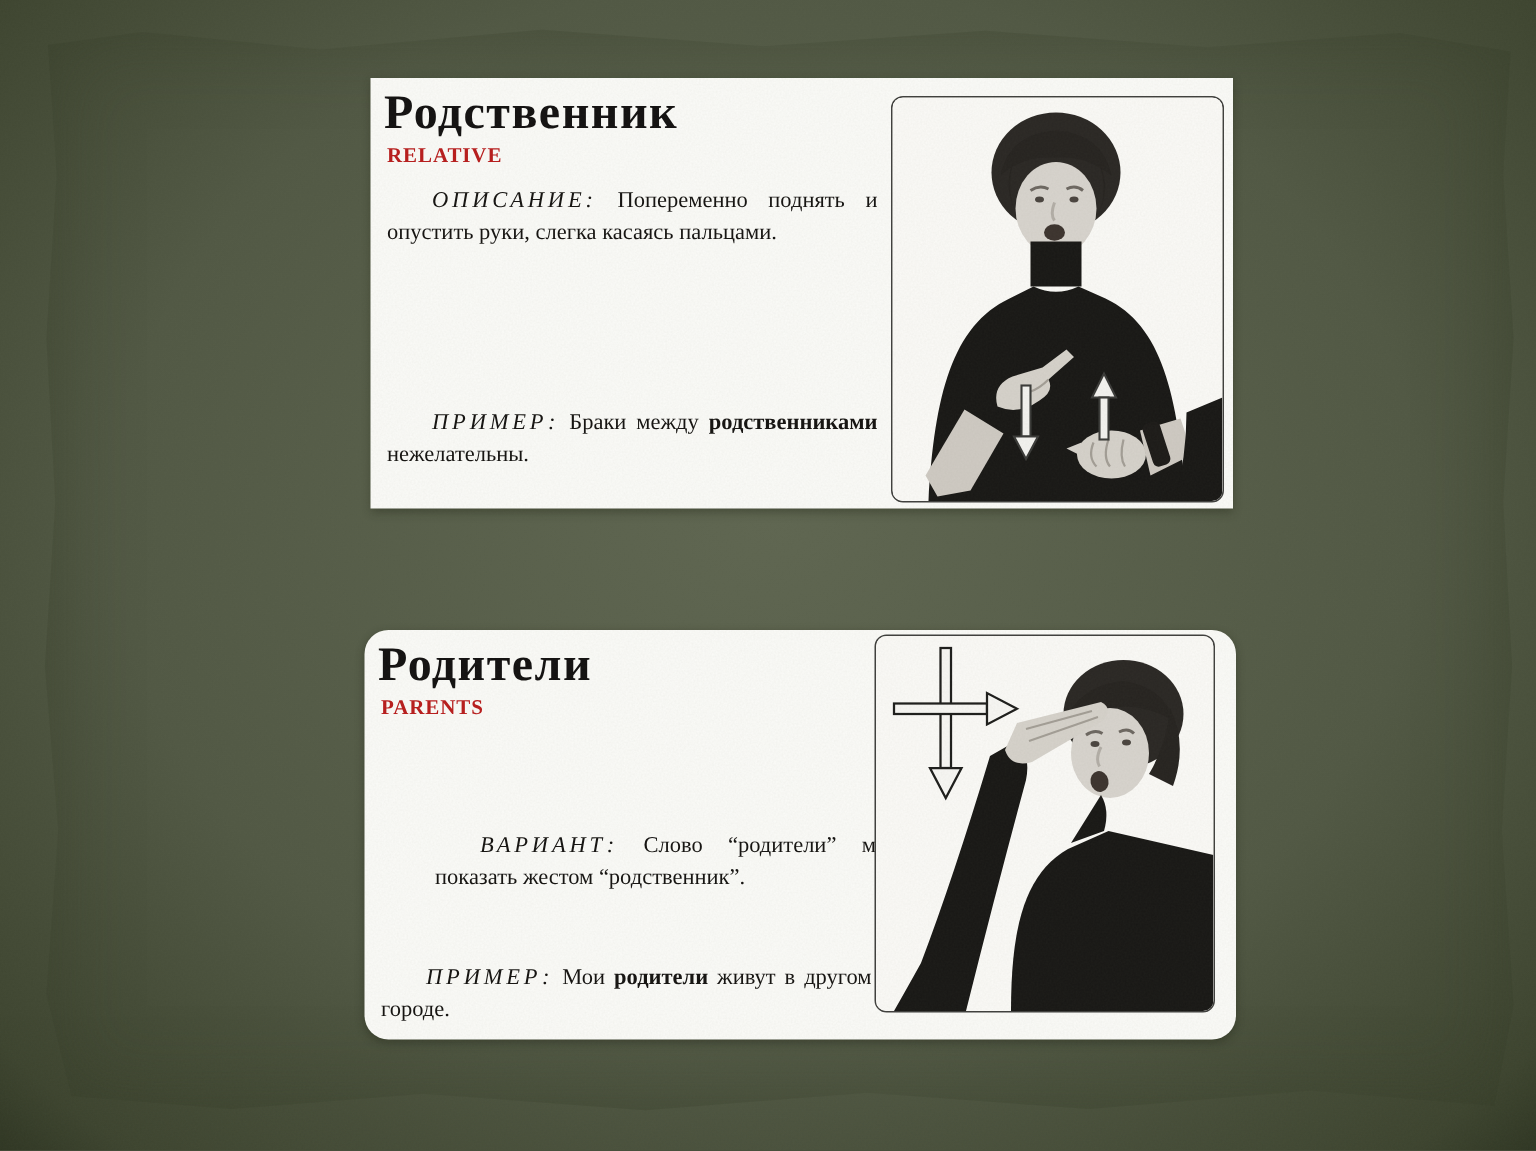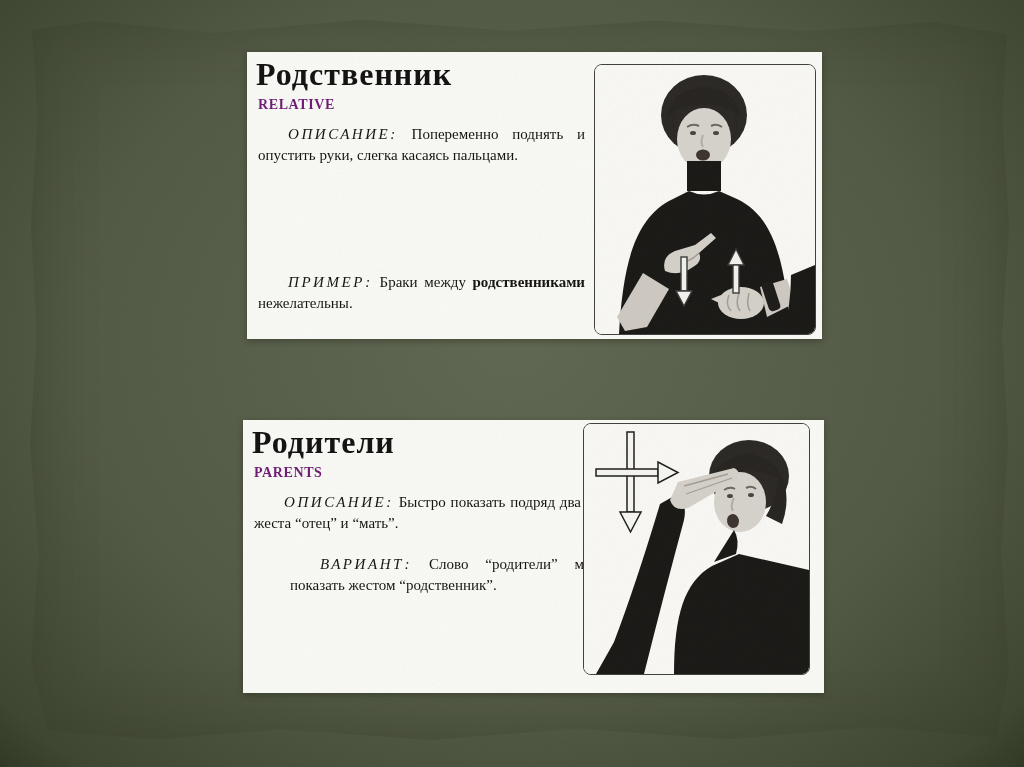--- a/index.html
+++ b/index.html
@@ -25,29 +25,29 @@
       0.5% 89%, 1.3% 74%, 0.4% 59%, 1.1% 44%, 0.5% 29%, 1.2% 14%);
     box-shadow:inset 0 0 60px rgba(52,60,40,.55);
   }
   .grain{position:absolute;left:0;top:0;width:1024px;height:767px;opacity:.08;pointer-events:none;}
 
   .card{
     position:absolute;background:#fbfbf8;color:#171411;
     box-shadow:0 2px 6px rgba(35,40,25,.45);
   }
   .card1{left:247px;top:52px;width:575px;height:287px;}
-  .card2{left:243px;top:420px;width:581px;height:273px;}
+  .card2{left:243px;top:420px;width:581px;height:273px;border-radius:16px;}
 
   .card h1{
     position:absolute;left:9px;top:6px;margin:0;
     font-weight:700;font-size:32px;line-height:1;letter-spacing:1px;color:#121010;
   }
   .card h2{
     position:absolute;left:11px;top:45px;margin:0;
-    font-weight:700;font-size:14px;letter-spacing:.6px;color:#701a75;
+    font-weight:700;font-size:14px;letter-spacing:.6px;color:#b91c1c;
   }
   .para{
     position:absolute;left:11px;width:327px;margin:0;
     font-size:15px;line-height:21px;text-align:justify;text-indent:30px;color:#141210;
   }
   .lbl{font-style:italic;letter-spacing:.17em;}
   .card1 .desc{top:72px;}
   .card1 .example{top:220px;}
   .card2 .desc{top:72px;}
   .card2 .variant{top:134px;margin-left:36px;}
@@ -128,30 +128,32 @@
           <rect x="138" y="200" width="6" height="28"></rect>
         </g>
       </svg>
     </figure>
   </section>
 
   <section class="card card2">
     <h1>Родители</h1>
     <h2>PARENTS</h2>
 
-    <p class="para desc">
-      <span class="lbl">ОПИСАНИЕ:</span>
-      <span>Быстро показать подряд два жеста “отец” и “мать”.</span>
-    </p>
 
     <p class="para variant">
       <span class="lbl">ВАРИАНТ:</span>
       <span>Слово “родители” можно показать жестом “родственник”.</span>
     </p>
 
+    <p class="para example">
+      <span class="lbl">ПРИМЕР:</span>
+      <span>Мои</span>
+      <b>родители</b>
+      <span>живут в другом городе.</span>
+    </p>
 
     <figure class="photo">
       <svg viewBox="0 0 225 250">
         <rect x="0" y="0" width="225" height="250" fill="#fbfaf7"></rect>
         <g style="filter:blur(.5px)">
 
           <path d="M90 250 C90 192 100 158 128 142 L155 130 L225 146 L225 250 Z" fill="#181715"></path>
 
           <path d="M12 250 L60 250 Q80 170 100 96 Q104 76 90 72 L76 80 Q52 160 30 218 Q20 236 12 250 Z" fill="#181715"></path>
 

